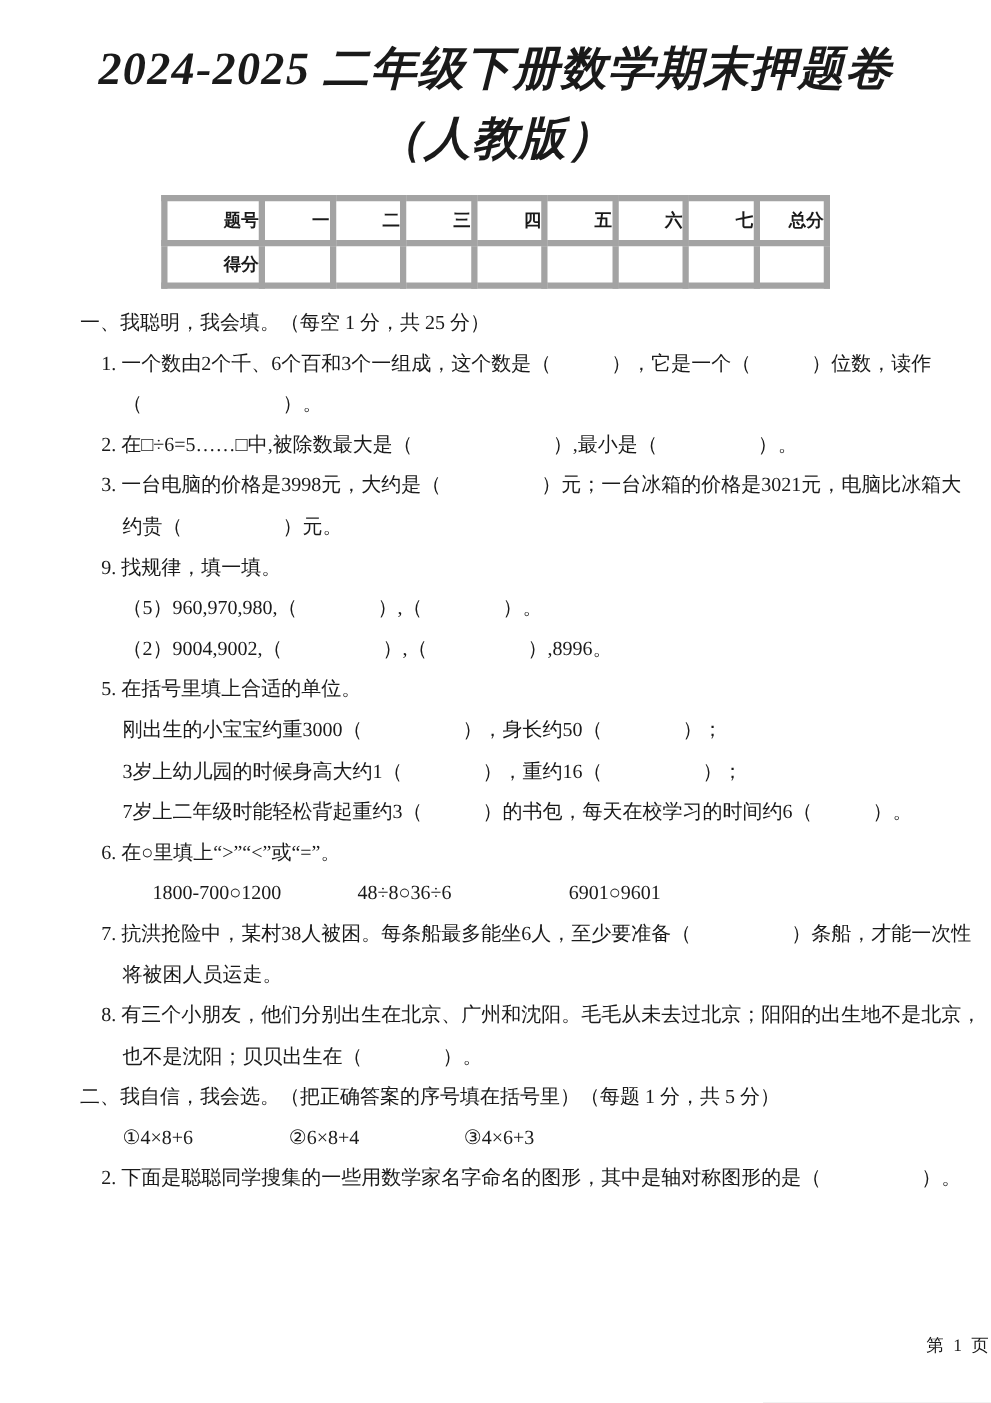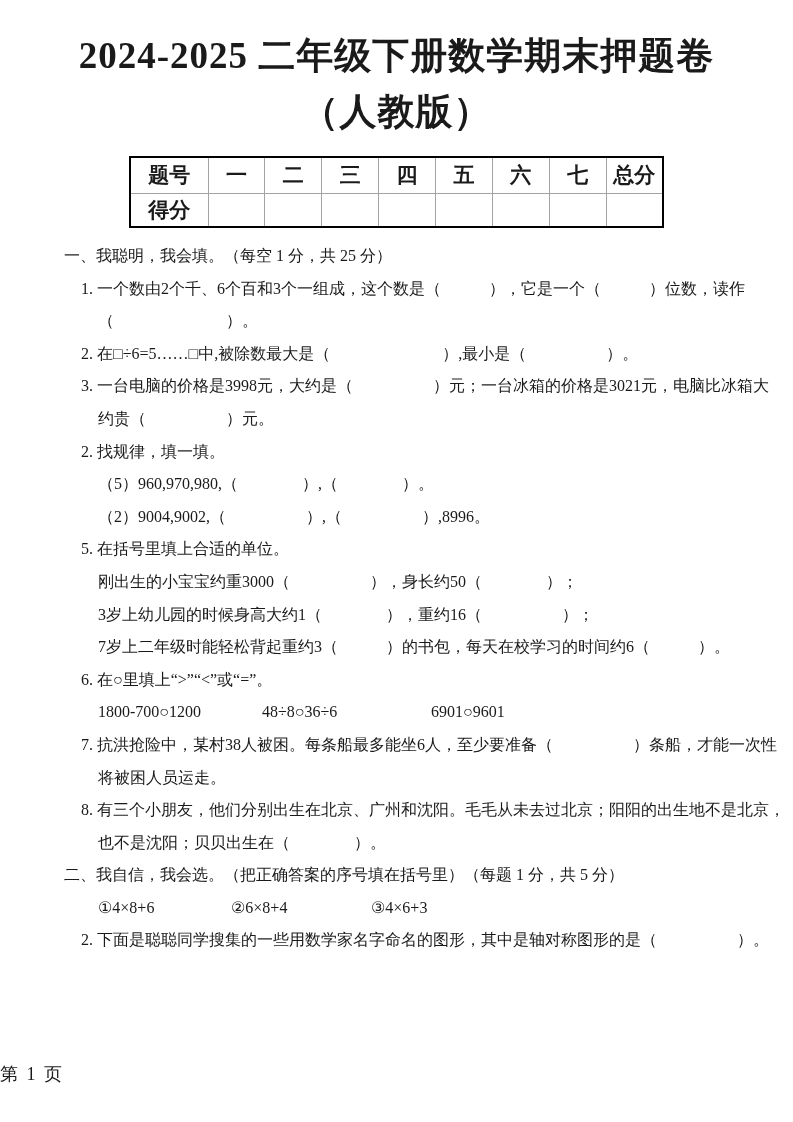--- a/index.html
+++ b/index.html
@@ -14,33 +14,33 @@
     overflow:hidden;
   }
   .title {
     text-align:center;
     font-weight:bold;
     font-size:37px;
     line-height:56px;
     padding-top:28px;
     letter-spacing:1px;
   }
-  .title .tline { display:block; }
+  .title .tline { display:block;font-style:italic; }
   .score-table {
     border-collapse:collapse;
     margin:16px auto 0 auto;
     width:535px;
     table-layout:fixed;
     border:2px solid #000;
   }
   .score-table td {
-    border:1px solid #a3a3a3;
-    text-align:center;
+    border:5px solid #a3a3a3;
+    text-align:right;
     font-weight:bold;
-    font-size:21px;
+    font-size:14px;
     padding:0;
   }
   .score-table .hrow td { height:36px; }
   .score-table .srow td { height:34px; }
   .score-table td.label-cell { width:78px; }
   .exam-body {
     padding:12px 40px 0 64px;
     font-size:16px;
   }
   .line {
@@ -49,22 +49,22 @@
     font-size:16px;
   }
   .ind0 { padding-left:0; }
   .ind1 { padding-left:17px; }
   .ind2 { padding-left:34px; }
   .line .col { display:inline-block; }
   .footer {
     position:absolute;
     left:0; right:0;
     bottom:36px;
-    text-align:left;
-    font-size:18px;
+    text-align:right;
+    font-size:14px;
     letter-spacing:2px;
   }
 </style>
 </head>
 <body>
 
 <div class="page">
 
   <h1 class="title">
     <span class="tline">2024-2025 二年级下册数学期末押题卷</span>
@@ -98,29 +98,29 @@
     </tbody>
   </table>
 
   <div class="exam-body">
       <div class="line ind0">一、我聪明，我会填。（每空 1 分，共 25 分）</div>
       <div class="line ind1">1. 一个数由2个千、6个百和3个一组成，这个数是（　　　），它是一个（　　　）位数，读作</div>
       <div class="line ind2">（　　　　　　　）。</div>
       <div class="line ind1">2. 在□÷6=5……□中,被除数最大是（　　　　　　　）,最小是（　　　　　）。</div>
       <div class="line ind1">3. 一台电脑的价格是3998元，大约是（　　　　　）元；一台冰箱的价格是3021元，电脑比冰箱大</div>
       <div class="line ind2">约贵（　　　　　）元。</div>
-      <div class="line ind1">2. 找规律，填一填。</div>
+      <div class="line ind1">9. 找规律，填一填。</div>
       <div class="line ind2">（5）960,970,980,（　　　　）,（　　　　）。</div>
       <div class="line ind2">（2）9004,9002,（　　　　　）,（　　　　　）,8996。</div>
       <div class="line ind1">5. 在括号里填上合适的单位。</div>
       <div class="line ind2">刚出生的小宝宝约重3000（　　　　　），身长约50（　　　　）；</div>
       <div class="line ind2">3岁上幼儿园的时候身高大约1（　　　　），重约16（　　　　　）；</div>
       <div class="line ind2">7岁上二年级时能轻松背起重约3（　　　）的书包，每天在校学习的时间约6（　　　）。</div>
       <div class="line ind1">6. 在○里填上“&gt;”“&lt;”或“=”。</div>
-      <div class="line ind2"><span class="col" style="width: 164px;">1800-700○1200</span><span class="col" style="width: 169px;">48÷8○36÷6</span><span class="col">6901○9601</span></div>
+      <div class="line ind2"><span class="col" style="width: 164px; margin-left: 24px;">1800-700○1200</span><span class="col" style="width: 169px;">48÷8○36÷6</span><span class="col">6901○9601</span></div>
       <div class="line ind1">7. 抗洪抢险中，某村38人被困。每条船最多能坐6人，至少要准备（　　　　　）条船，才能一次性</div>
       <div class="line ind2">将被困人员运走。</div>
       <div class="line ind1">8. 有三个小朋友，他们分别出生在北京、广州和沈阳。毛毛从未去过北京；阳阳的出生地不是北京，</div>
       <div class="line ind2">也不是沈阳；贝贝出生在（　　　　）。</div>
       <div class="line ind0">二、我自信，我会选。（把正确答案的序号填在括号里）（每题 1 分，共 5 分）</div>
       <div class="line ind2"><span class="col" style="width: 133px;">①4×8+6</span><span class="col" style="width: 140px;">②6×8+4</span><span class="col">③4×6+3</span></div>
       <div class="line ind1">2. 下面是聪聪同学搜集的一些用数学家名字命名的图形，其中是轴对称图形的是（　　　　　）。</div>
     </div>
 
   <div class="footer">第 1 页</div>

